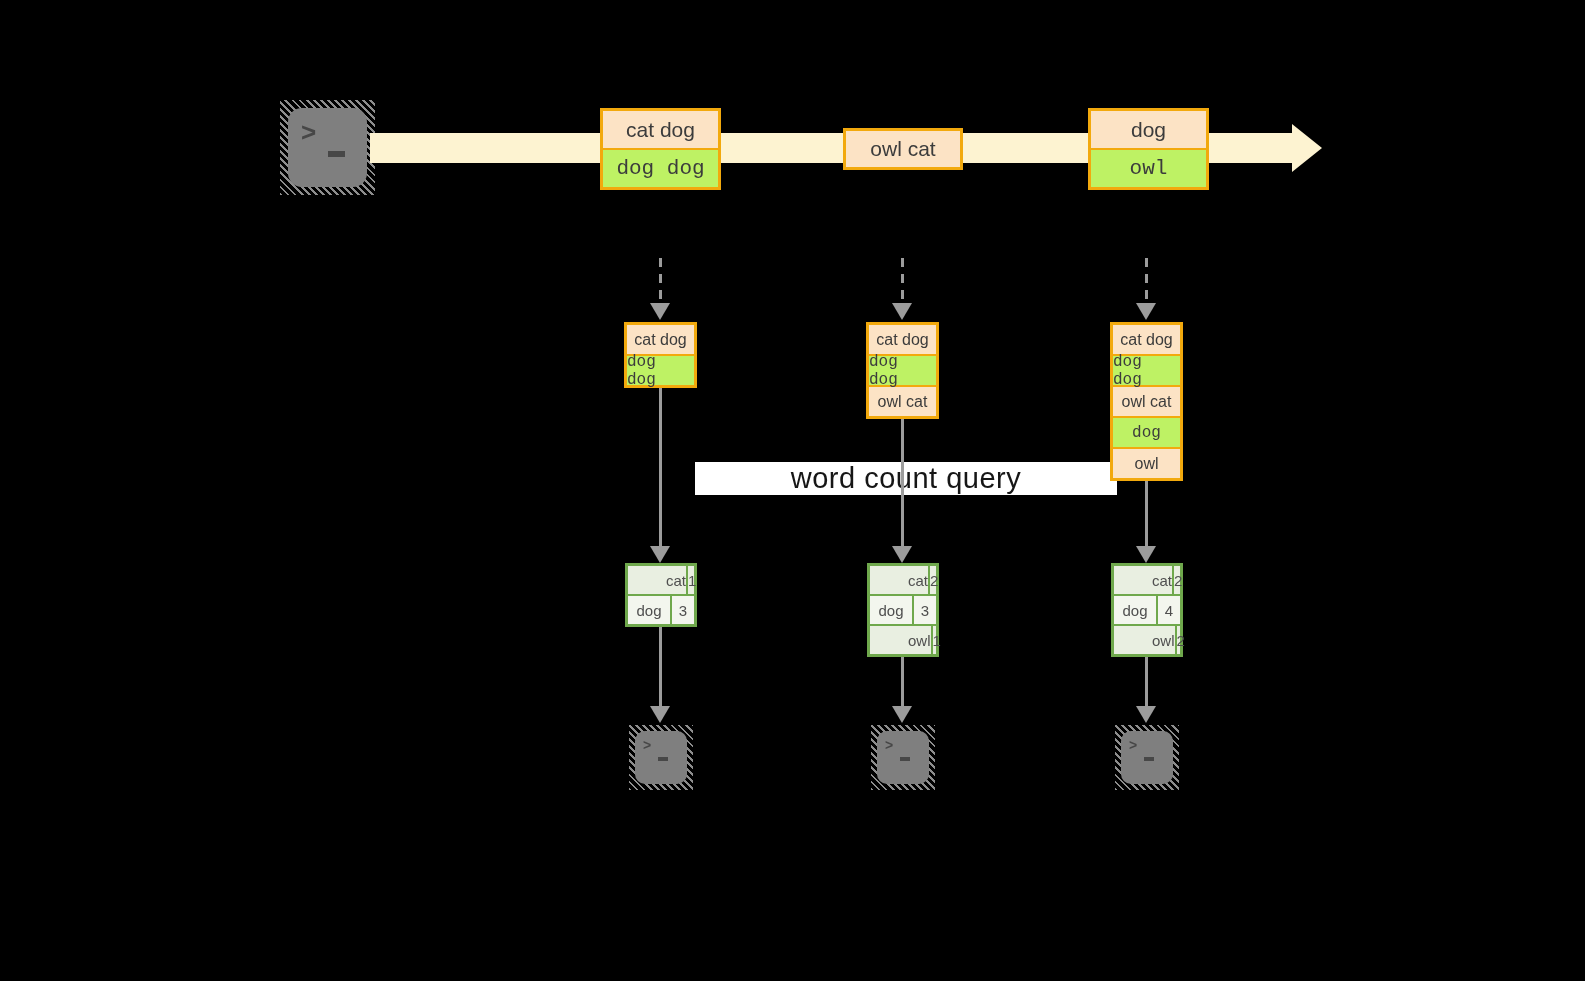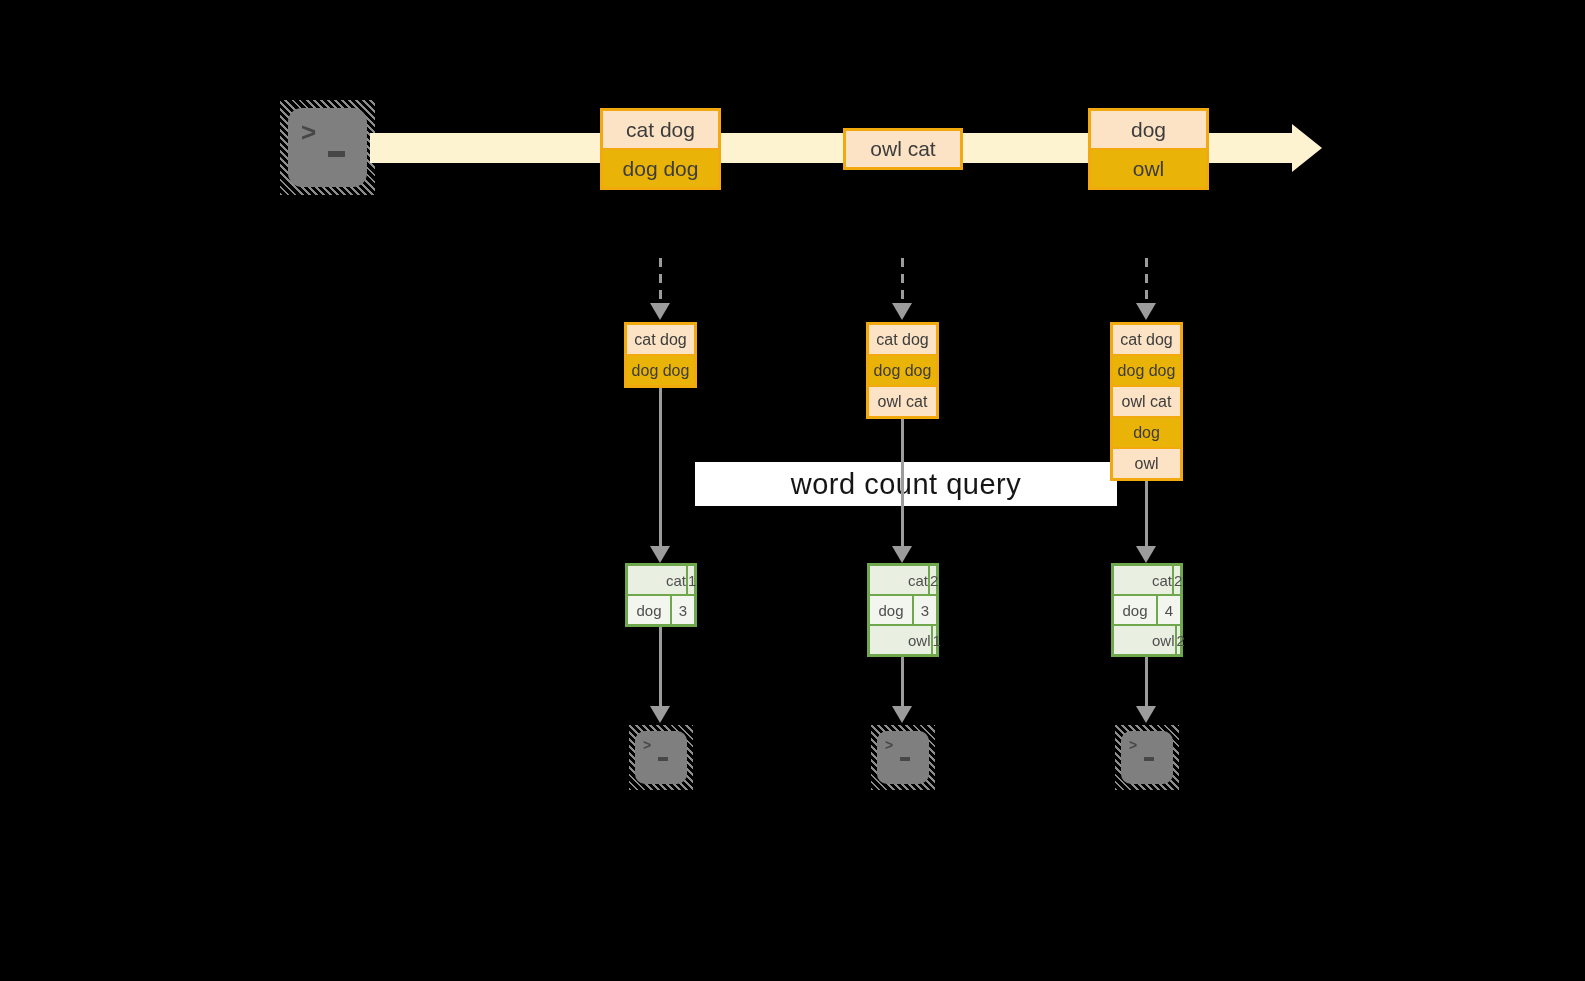--- a/index.html
+++ b/index.html
@@ -25,21 +25,21 @@
 
   
   .band { background:#fdf3d1; }
   .band-head { width:0; height:0; border-top:24px solid rgba(0,0,0,0); border-bottom:24px solid rgba(0,0,0,0); border-left:30px solid #fdf3d1; }
 
   
   .obox { border:3px solid #f2a90d; box-sizing:border-box; z-index:3; }
   .ocell { display:flex; align-items:center; justify-content:center; color:#3c3c3c; }
   .ocell + .ocell { border-top:2px solid #f2a90d; }
   .peach { background:#fce3c5; }
-  .cream { background:#eab308; }
+  .cream { background:#bef264;font-family:Liberation Mono, monospace; }
   .ev .ocell { height:37px; font-size:21px; }
   .ev2 .ocell { height:36px; font-size:21px; }
   .batch .ocell { height:29px; font-size:16px; }
 
   
   .vline { width:3px; background:#9c9c9c; z-index:2; }
   .vdash { width:3px; background:repeating-linear-gradient(180deg, #9c9c9c 0px, #9c9c9c 9px, rgba(0,0,0,0) 9px, rgba(0,0,0,0) 16px); z-index:2; }
   .vhead { width:0; height:0; border-left:10px solid rgba(0,0,0,0); border-right:10px solid rgba(0,0,0,0); border-top:17px solid #9c9c9c; z-index:2; }
 
   
@@ -102,21 +102,21 @@
     <div class="ocell peach">owl cat</div>
   </div>
   <div class="abs obox batch" style="left:1110px; top:322px; width:73px;">
     <div class="ocell peach">cat dog</div>
     <div class="ocell cream">dog dog</div>
     <div class="ocell peach">owl cat</div>
     <div class="ocell cream">dog</div>
     <div class="ocell peach">owl</div>
   </div>
 
-  <div class="abs qlabel" style="left:695px; top:462px; width:422px; height:44px;">word count query</div>
+  <div class="abs qlabel" style="left:695px; top:462px; width:422px; height:33px;">word count query</div>
 
   <div class="abs vline" style="left:659px; top:388px; height:158px;"></div>
   <div class="abs vhead" style="left:650px; top:546px;"></div>
   <div class="abs vline" style="left:901px; top:419px; height:127px;"></div>
   <div class="abs vhead" style="left:892px; top:546px;"></div>
   <div class="abs vline" style="left:1145px; top:481px; height:65px;"></div>
   <div class="abs vhead" style="left:1136px; top:546px;"></div>
 
   <div class="abs gtable" style="left:625px; top:563px; width:72px;">
     <div class="grow galt0">

